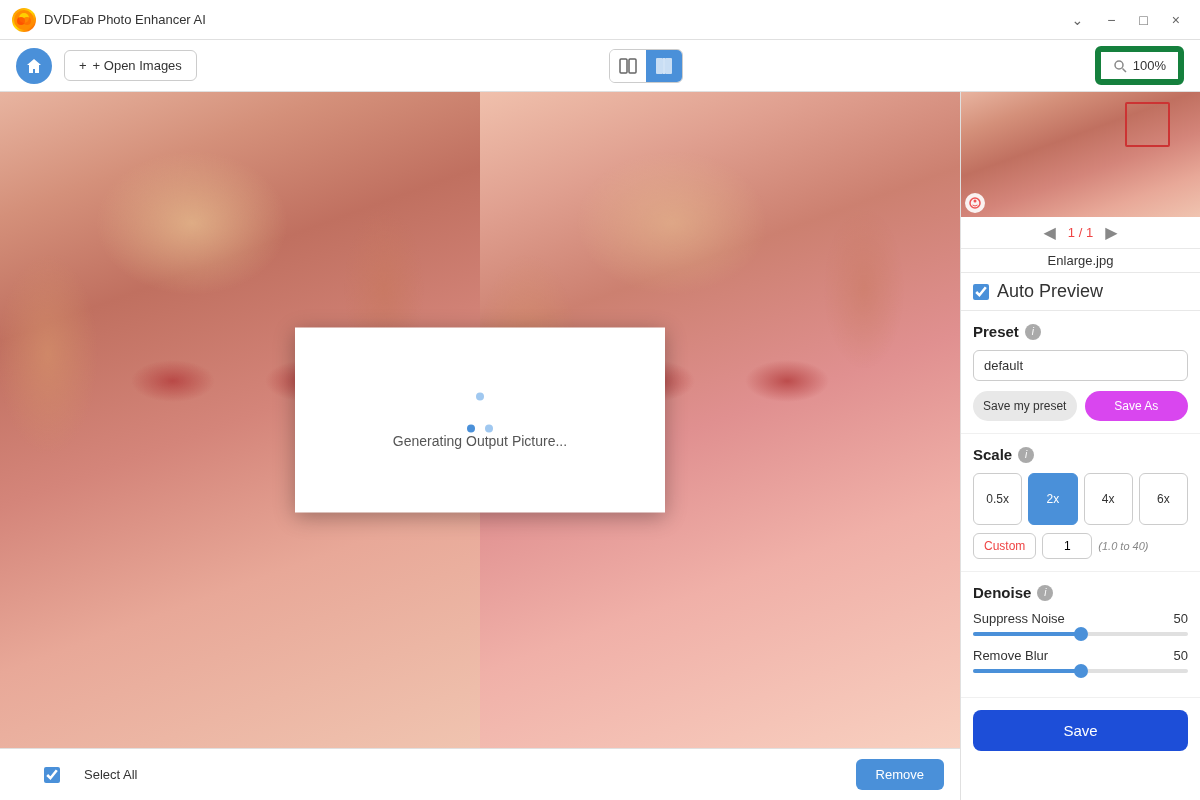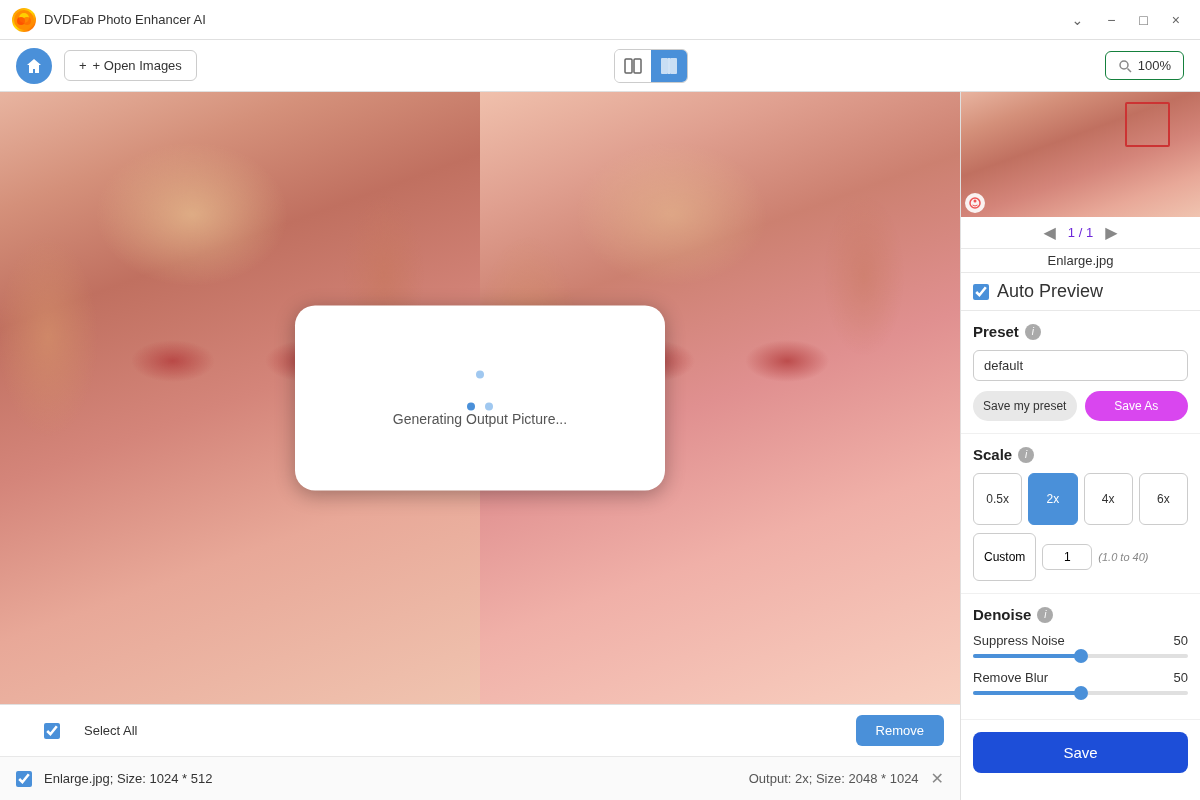--- a/index.html
+++ b/index.html
@@ -37,21 +37,21 @@
     }
     .view-toggle { display: flex; border: 1px solid #ccc; border-radius: 6px; overflow: hidden; }
     .view-btn {
       width: 36px; height: 32px; border: none; cursor: pointer;
       display: flex; align-items: center; justify-content: center;
       background: white; color: #666; font-size: 14px;
     }
     .view-btn.active { background: #4a90d9; color: white; }
     .zoom-control {
       display: flex; align-items: center; gap: 6px;
-      border: 1px solid #15803d; border-radius: 6px;
+      border: 6px solid #15803d; border-radius: 6px;
       padding: 6px 12px; background: white; font-size: 13px; color: #333;
     }
 
     
     .image-area {
       flex: 1; background: #2a2a2a; position: relative; overflow: hidden;
       display: flex;
     }
     .image-left {
       width: 50%; height: 100%; object-fit: cover;
@@ -61,21 +61,21 @@
     .image-right {
       width: 50%; height: 100%;
       background: linear-gradient(135deg, #d4807a 0%, #e09585 20%, #f0b09a 40%, #f8c8b0 60%, #e4a095 80%);
       position: relative; overflow: hidden;
     }
 
     
     .spinner-overlay {
       position: absolute; top: 50%; left: 50%;
       transform: translate(-50%, -50%);
-      background: white; border-radius: 20px;
+      background: white; border-radius: 0;
       width: 370px; height: 185px;
       display: flex; flex-direction: column;
       align-items: center; justify-content: center;
       gap: 0; box-shadow: 0 4px 20px rgba(0,0,0,0.3);
       z-index: 10;
     }
     .spinner {
       width: 40px; height: 40px; position: relative;
     }
     .spinner-dot {
@@ -127,21 +127,21 @@
       position: absolute; bottom: 4px; left: 4px;
       background: rgba(255,255,255,0.9); border-radius: 50%;
       width: 20px; height: 20px; display: flex; align-items: center; justify-content: center;
       font-size: 10px;
     }
     .file-nav {
       display: flex; align-items: center; justify-content: center;
       gap: 12px; padding: 6px 0; border-bottom: 1px solid #e8e8e8;
     }
     .nav-btn { background: none; border: none; cursor: pointer; color: #888; font-size: 16px; }
-    .file-counter { font-size: 13px; color: #6d28d9; }
+    .file-counter { font-size: 13px; color: #ef4444; }
     .auto-preview-row {
       display: flex; align-items: center; gap: 8px; padding: 8px 12px;
       border-bottom: 1px solid #e8e8e8;
     }
     .auto-preview-label { font-size: 18px; color: #333; }
 
     .panel-section { padding: 12px; border-bottom: 1px solid #f0f0f0; }
     .section-header { display: flex; align-items: center; gap: 6px; margin-bottom: 10px; }
     .section-title { font-size: 15px; font-weight: 600; color: #222; }
     .info-icon {
@@ -164,22 +164,22 @@
     .preset-btn.primary { background: #d946ef; color: white; }
 
     .scale-buttons { display: flex; gap: 6px; margin-bottom: 8px; flex-wrap: wrap; }
     .scale-btn {
       flex: 1; padding: 18px 4px; border: 1px solid #ccc; border-radius: 6px;
       font-size: 12px; cursor: pointer; background: white; color: #333; text-align: center;
     }
     .scale-btn.active { background: #4a90d9; color: white; border-color: #4a90d9; }
     .custom-scale-row { display: flex; align-items: center; gap: 6px; }
     .custom-btn {
-      padding: 16px 10px; border: 1px solid #ccc; border-radius: 6px;
-      font-size: 12px; cursor: pointer; background: white; color: #000000;
+      padding: 5px 10px; border: 1px solid #ccc; border-radius: 6px;
+      font-size: 12px; cursor: pointer; background: white; color: #ef4444;
     }
     .custom-input {
       width: 50px; padding: 5px 8px; border: 1px solid #ccc; border-radius: 6px;
       font-size: 12px; text-align: center;
     }
     .custom-range { font-size: 11px; color: #888; font-style: italic; }
     .slider-label-row { display: flex; justify-content: space-between; margin-bottom: 6px; }
     .slider-label { font-size: 13px; color: #333; }
     .slider-value { font-size: 13px; color: #333; font-weight: 500; }
     .slider-track {
@@ -311,28 +311,20 @@
     </div>
 
     <div class="bottom-bar">
       <div class="select-all-area">
         <input type="checkbox" class="checkbox" checked="" style="">
         <label class="select-all-label">Select All</label>
       </div>
       <button class="remove-btn">Remove</button>
     </div>
 
-    <div class="file-row">
-      <input type="checkbox" class="checkbox" checked="" style="">
-      <div class="file-info">
-        <span>Enlarge.jpg; Size: 1024 * 512</span>
-      </div>
-      <span class="output-info">Output: 2x; Size: 2048 * 1024</span>
-      <button class="close-file-btn">✕</button>
-    </div>
 
   </div>
 
   <div class="right-panel">
 
     <div class="preview-thumb">
       <div style="position:absolute; inset:0; background: linear-gradient(160deg, #e8b4a0 0%, #d4907a 20%, #c07060 40%, #d4857a 60%, #e8a898 80%, #f0c4b0 100%);"></div>
       <div style="position:absolute; top:10px; right:30px; width:45px; height:45px; border:2px solid #cc3333; border-radius:2px;"></div>
       <div class="thumb-overlay">
         <svg width="12" height="12" viewBox="0 0 12 12">

